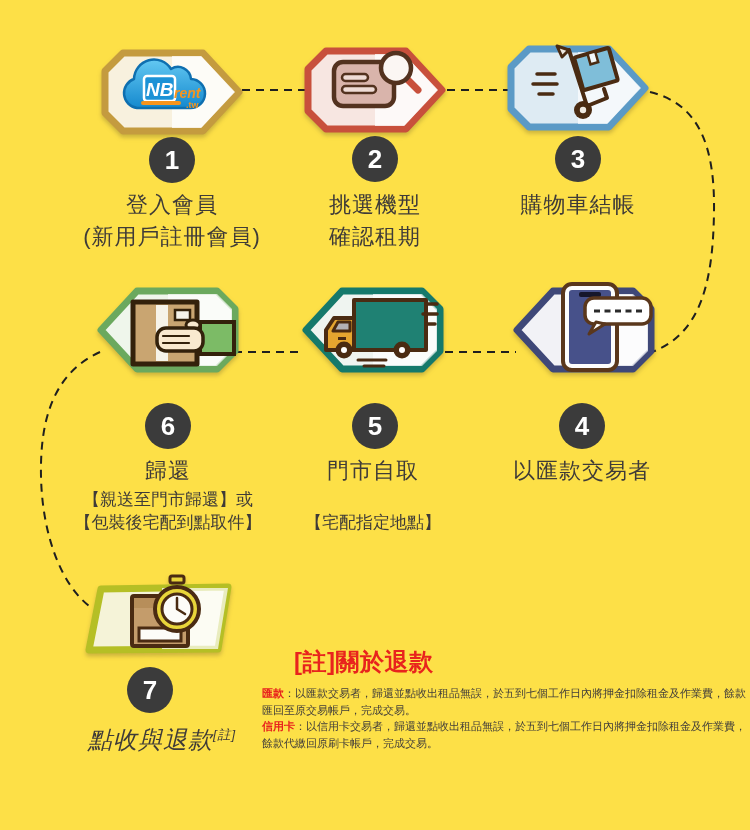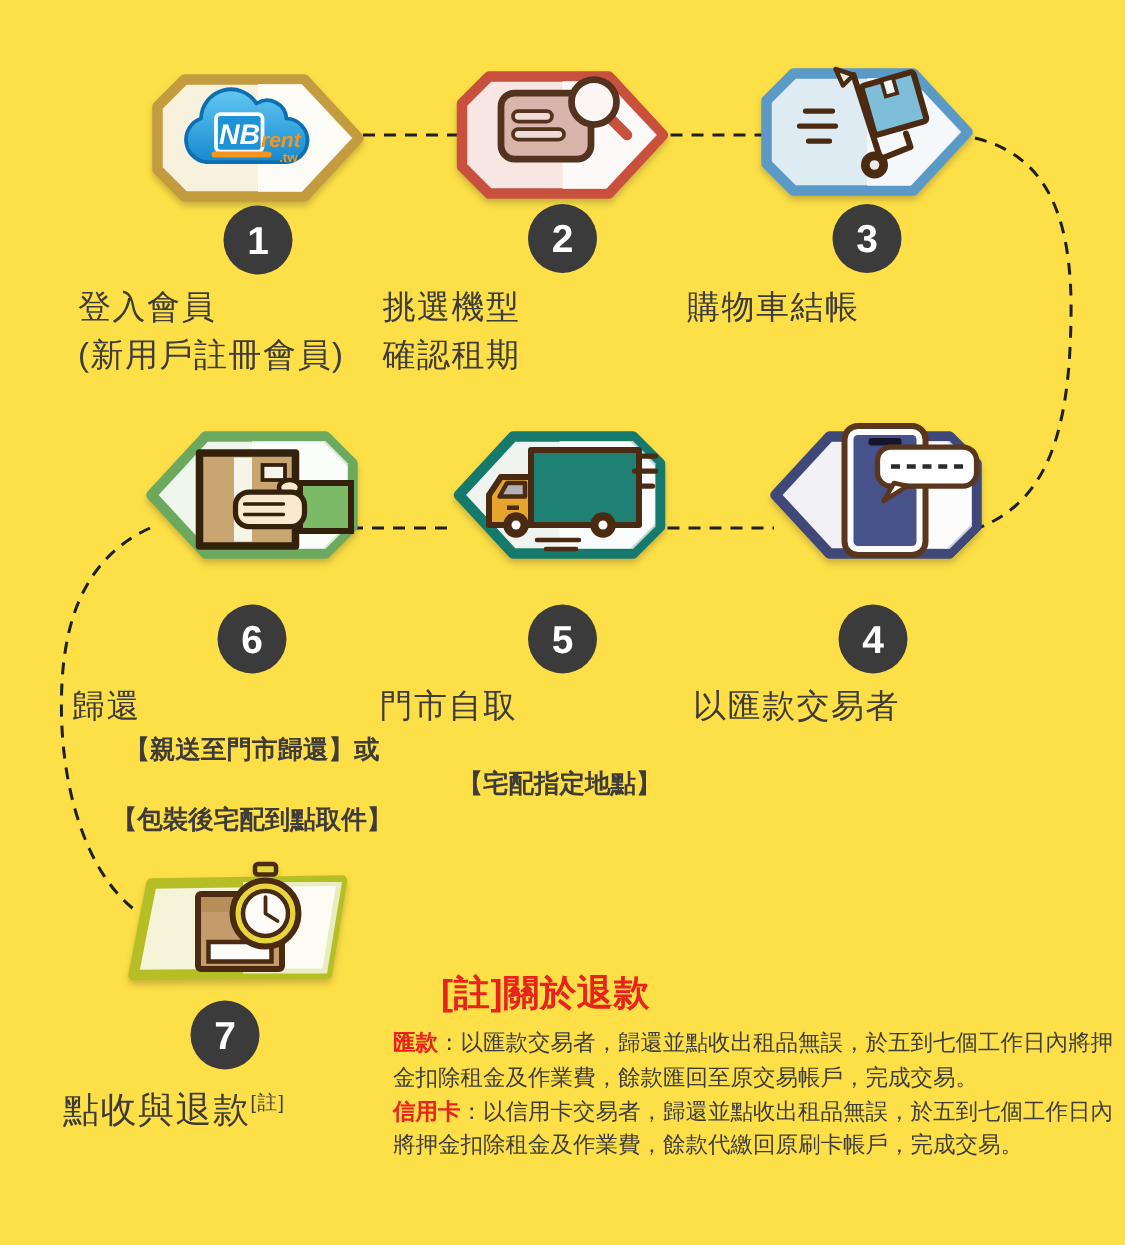--- a/index.html
+++ b/index.html
@@ -8,29 +8,29 @@
     font-family:"Liberation Sans","DejaVu Sans",sans-serif;color:#3f3b38;
   }
   .connectors{position:absolute;left:0;top:0;z-index:1;}
   .connectors path{fill:none;stroke:#1f1f1f;stroke-width:2;stroke-dasharray:8 6;}
   .badge{position:absolute;z-index:2;filter:drop-shadow(0 3px 2px rgba(80,65,35,.28));}
   .num{
     position:absolute;z-index:3;width:46px;height:46px;border-radius:50%;
     background:#3b3b3b;color:#fff;font-size:26px;font-weight:bold;
     display:flex;align-items:center;justify-content:center;
   }
-  .t-main{position:absolute;z-index:3;width:240px;text-align:left;font-size:22px;
+  .t-main{position:absolute;z-index:3;width:240px;text-align:center;font-size:22px;
     font-weight:500;letter-spacing:1px;color:#3f3b38;white-space:nowrap;}
   .t-sub{position:absolute;z-index:3;width:240px;text-align:center;font-size:17px;
-    font-weight:700;color:#3f3b38;white-space:nowrap;}
-  .t-big{font-size:24px;}
+    font-weight:400;color:#3f3b38;white-space:nowrap;}
+  .t-big{font-size:24px;font-style:italic;}
   .t-big sup{font-size:13px;font-weight:500;}
   .note{position:absolute;left:262px;top:646px;width:488px;z-index:3;}
   .note-title{font-size:24px;font-weight:bold;color:#e8231d;letter-spacing:.5px;margin-bottom:7px;margin-left:32px;}
-  .note-item{font-size:15px;line-height:1.52;font-weight:500;color:#403c3a;}
+  .note-item{font-size:11px;line-height:1.52;font-weight:500;color:#403c3a;}
   .note-label{color:#e8231d;font-weight:bold;}
   svg text{font-family:"Liberation Sans","DejaVu Sans",sans-serif;}
 </style>
 </head>
 <body>
 
 <div class="canvas">
 
   <svg class="connectors" width="750" height="830">
     <path d="M242,90 H305"></path>
@@ -179,21 +179,21 @@
 
   <div class="t-main" style="left:458px;top:190px">購物車結帳</div>
 
   <div class="t-main" style="left:462px;top:456px">以匯款交易者</div>
 
   <div class="t-main" style="left:253px;top:456px">門市自取</div>
   <div class="t-sub" style="left:253px;top:511px">【宅配指定地點】</div>
 
   <div class="t-main" style="left:48px;top:456px">歸還</div>
   <div class="t-sub" style="left:48px;top:488px">【親送至門市歸還】或</div>
-  <div class="t-sub" style="left:48px;top:535px">【包裝後宅配到點取件】</div>
+  <div class="t-sub" style="left:48px;top:511px">【包裝後宅配到點取件】</div>
 
   <div class="t-main t-big" style="left:42px;top:724px"><span>點收與退款</span><sup>[註]</sup></div>
 
   <div class="note">
     <div class="note-title">[註]關於退款</div>
     <div class="note-item"><span class="note-label">匯款</span><span>：以匯款交易者，歸還並點收出租品無誤，於五到七個工作日內將押金扣除租金及作業費，餘款匯回至原交易帳戶，完成交易。</span></div>
     <div class="note-item"><span class="note-label">信用卡</span><span>：以信用卡交易者，歸還並點收出租品無誤，於五到七個工作日內將押金扣除租金及作業費，餘款代繳回原刷卡帳戶，完成交易。</span></div>
   </div>
 
 </div>

